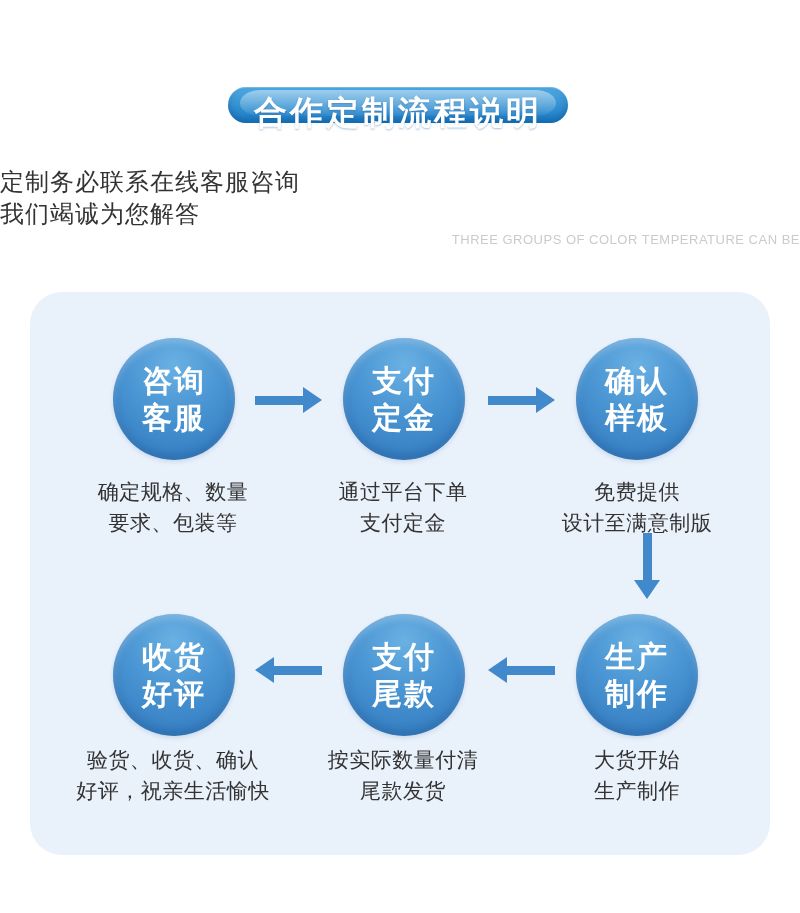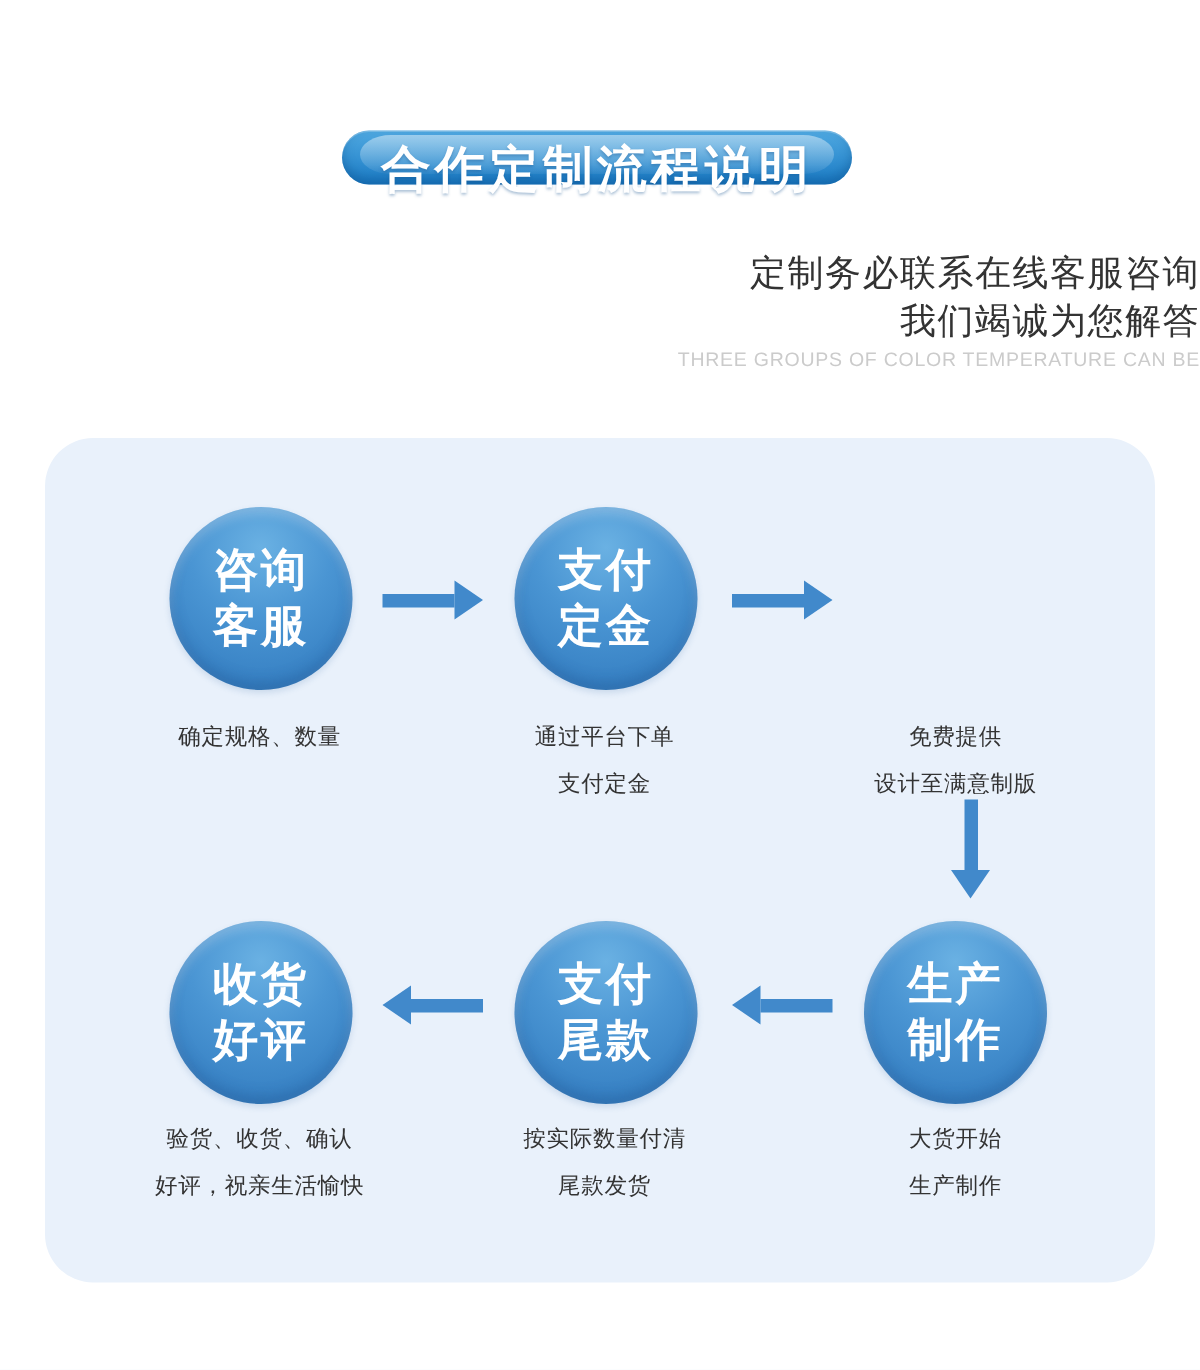--- a/index.html
+++ b/index.html
@@ -40,26 +40,25 @@
     font-weight: bold;
     color: #ffffff;
     letter-spacing: 3px;
     text-shadow: 0 1px 2px rgba(20,80,140,0.35);
   }
 
   
   .sub1, .sub2 {
     position: absolute;
     left: 0; width: 100%;
-    text-align: right;
+    text-align: left;
     color: var(--text-dark, #333333);
     font-size: 24px;
     font-weight: 500;
     letter-spacing: 1px;
-    padding-left: 28px;
   }
   .sub1 { top: 166px; }
   .sub2 { top: 198px; }
   .caption-en {
     position: absolute;
     left: 0; top: 232px; width: 100%;
     text-align: right;
     color: var(--caption-en-gray, #CBCBCB);
     font-size: 13px;
     letter-spacing: 0.5px;
@@ -100,21 +99,21 @@
     text-align: center;
   }
   .circle-label span { display: block; }
 
   
   .caption {
     position: absolute;
     width: 240px;
     text-align: center;
     color: var(--text-dark, #333333);
-    font-size: 15px;
+    font-size: 21px;
     line-height: 31px;
     letter-spacing: 0.5px;
   }
 
   
   .r1c1 { left: 83px;  top: 46px; }
   .r1c2 { left: 313px; top: 46px; }
   .r1c3 { left: 546px; top: 46px; }
   .r2c1 { left: 83px;  top: 322px; align-items: center; }
   .r2c2 { left: 313px; top: 322px; }
@@ -183,23 +182,30 @@
     <div class="circle r1c2">
       <div class="circle-label">
         <span>支付</span>
         <span>定金</span>
       </div>
     </div>
     <div class="h-arrow dir-right a-r1-2">
       <span class="shaft"></span>
         <span class="head"></span>
     </div>
+    <div class="circle r1c3">
+      <div class="circle-label">
+        <span>确认</span>
+        <span>样板</span>
+      </div>
+    </div>
 
     <div class="caption cap-r1c1">
       <div>确定规格、数量</div>
+      <div>要求、包装等</div>
     </div>
     <div class="caption cap-r1c2">
       <div>通过平台下单</div>
       <div>支付定金</div>
     </div>
     <div class="caption cap-r1c3">
       <div>免费提供</div>
       <div>设计至满意制版</div>
     </div>
 

